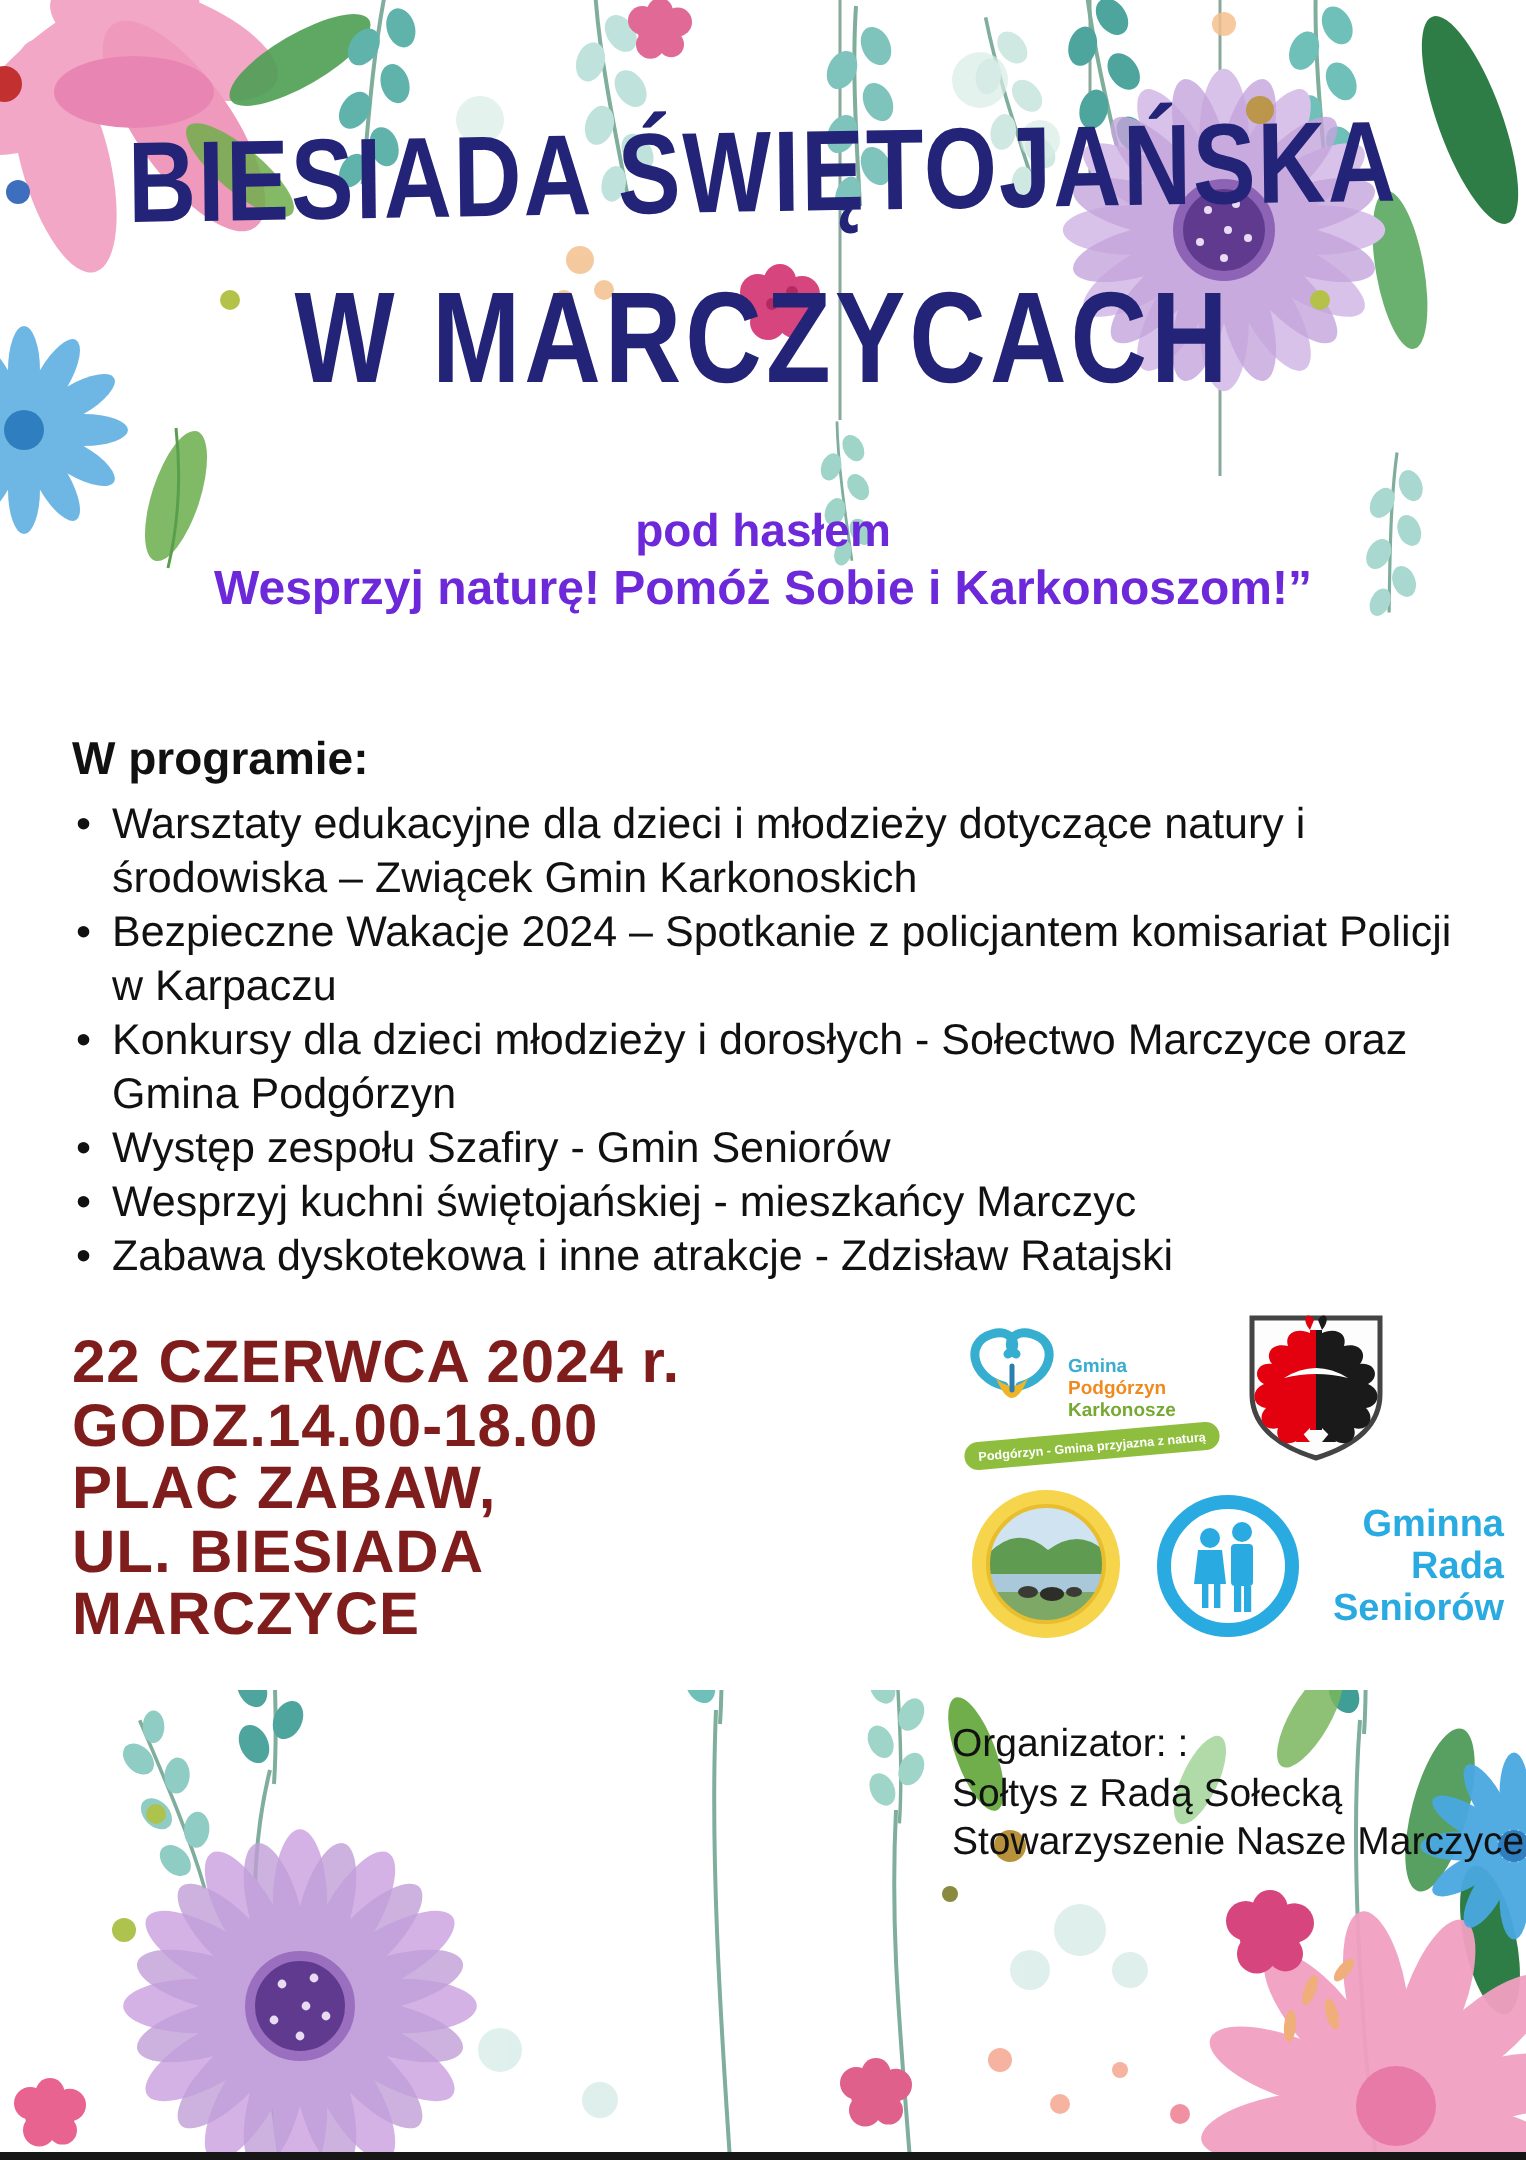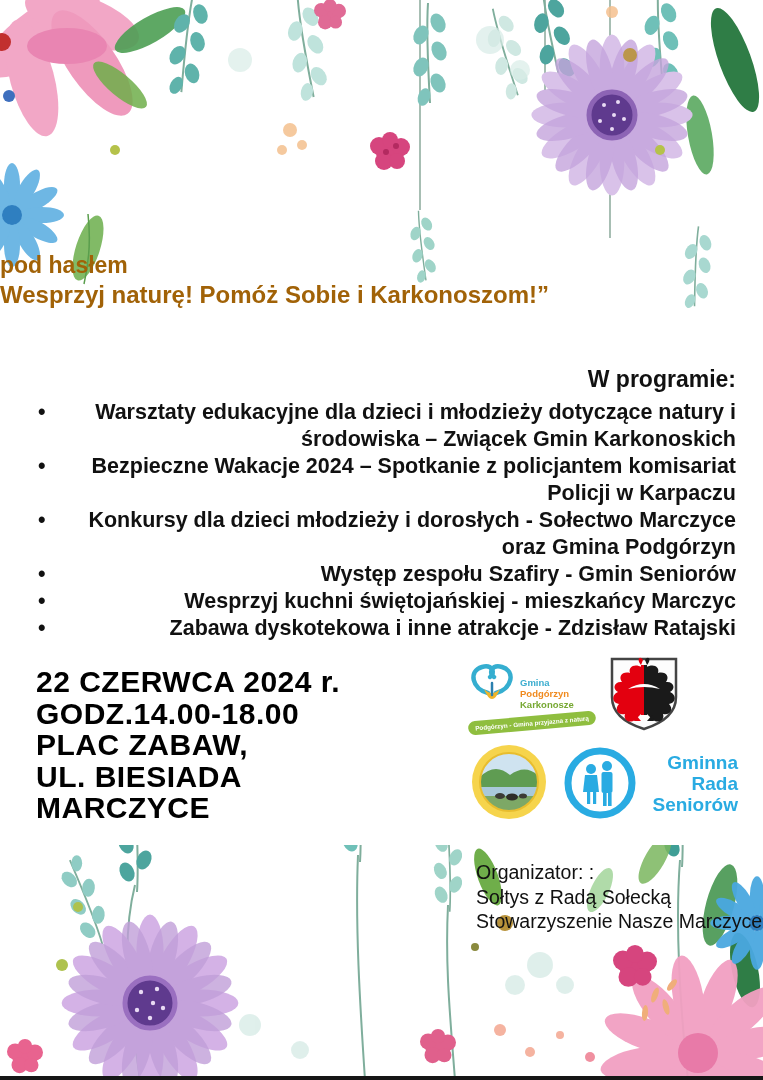--- a/index.html
+++ b/index.html
@@ -7,29 +7,29 @@
     position:relative;width:763px;height:1080px;background:#ffffff;
     overflow:hidden;font-family:"Liberation Sans",sans-serif;margin:0 auto;
   }
   .flowers{position:absolute;left:0;z-index:1;pointer-events:none;}
   .flowers-top{top:0;}
   .flowers-bottom{bottom:0;}
   .content{position:absolute;inset:0;z-index:2;}
   .title{position:absolute;top:58px;left:0;width:100%;text-align:center;color:#232377;font-weight:bold;}
   .title-l1{display:inline-block;font-size:47px;letter-spacing:1px;transform:scaleY(1.22) rotate(-0.8deg);}
   .title-l2{display:inline-block;font-size:53px;letter-spacing:2px;margin-top:26px;transform:scaleY(1.22);}
-  .motto{position:absolute;top:251px;left:0;width:100%;color:#a16207;font-weight:bold;font-size:24px;line-height:29px;}
+  .motto{position:absolute;top:251px;left:0;width:100%;text-align:center;color:#6d28d9;font-weight:bold;font-size:24px;line-height:29px;}
   .motto .intro{font-size:23px;}
-  .program{position:absolute;top:366px;left:36px;width:700px;color:#111;text-align:right;}
+  .program{position:absolute;top:366px;left:36px;width:700px;color:#111;}
   .program-heading{font-size:23px;font-weight:bold;margin-bottom:6px;}
-  .program ul{margin:0;padding:0;list-style:none;font-weight:bold;}
+  .program ul{margin:0;padding:0;list-style:none;}
   .program li{position:relative;padding-left:20px;font-size:21.5px;line-height:27px;}
   .program li::before{content:"•";position:absolute;left:2px;top:0;}
-  .event{position:absolute;top:666px;left:36px;color:#000000;font-weight:bold;font-size:30px;line-height:31.5px;letter-spacing:0.5px;}
-  .logos{position:absolute;left:456px;top:655px;width:292px;height:240px;}
+  .event{position:absolute;top:666px;left:36px;color:#7f1d1d;font-weight:bold;font-size:30px;line-height:31.5px;letter-spacing:0.5px;}
+  .logos{position:absolute;left:470px;top:655px;width:292px;height:240px;}
   .logo-podgorzyn{position:absolute;left:6px;top:6px;}
   .logo-arms{position:absolute;left:152px;top:0px;}
   .logo-badge{position:absolute;left:14px;top:88px;}
   .logo-seniors{position:absolute;left:106px;top:90px;display:flex;align-items:center;gap:8px;}
   .seniors-text{color:#29abe2;font-weight:bold;font-size:19px;line-height:21px;text-align:right;width:92px;}
   .organizer{position:absolute;left:476px;top:860px;color:#111;font-size:19.5px;line-height:24.5px;}
   .bottom-bar{position:absolute;left:0;bottom:0;width:100%;height:4px;background:#161616;z-index:3;}
 </style>
 </head>
 <body>
@@ -235,20 +235,24 @@
       <circle cx="540" cy="120" r="13"></circle>
         <circle cx="515" cy="140" r="10"></circle>
         <circle cx="565" cy="140" r="9"></circle>
       <circle cx="250" cy="180" r="11"></circle>
         <circle cx="300" cy="205" r="9"></circle>
     </g>
   </svg>
 
   <div class="content">
 
+    <div class="title">
+      <div><span class="title-l1">BIESIADA ŚWIĘTOJAŃSKA</span></div>
+      <div><span class="title-l2">W MARCZYCACH</span></div>
+    </div>
 
     <div class="motto">
       <div class="intro">pod hasłem</div>
       <div>Wesprzyj naturę! Pomóż Sobie i Karkonoszom!”</div>
     </div>
 
     <div class="program">
       <div class="program-heading">W programie:</div>
       <ul>
         <li>Warsztaty edukacyjne dla dzieci i młodzieży dotyczące natury i środowiska – Zwiącek Gmin Karkonoskich</li>

